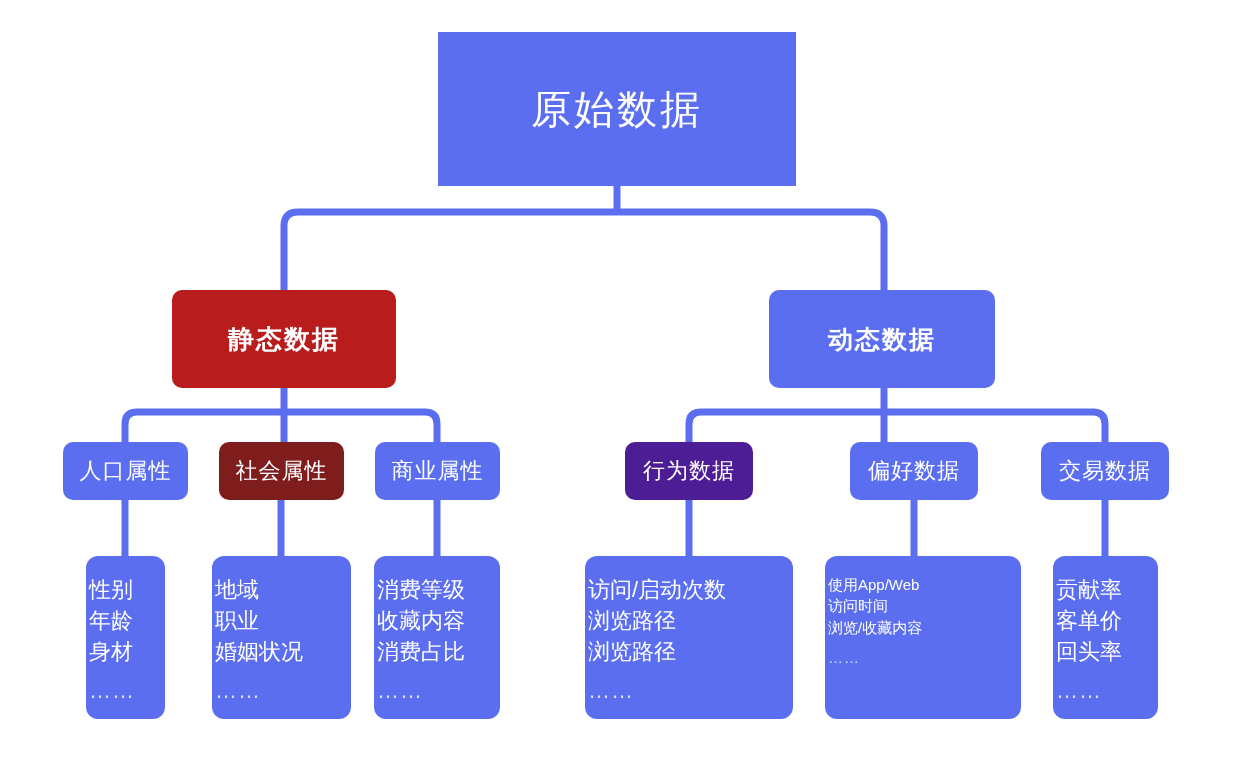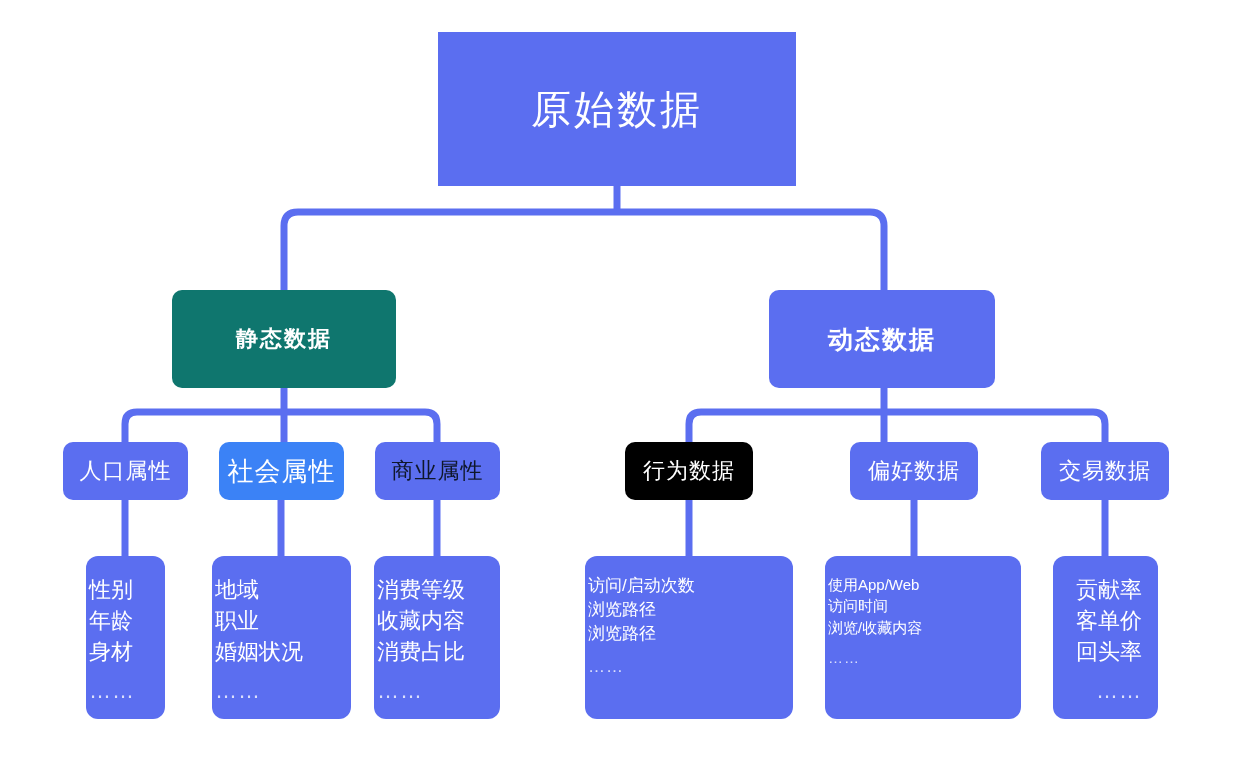--- a/index.html
+++ b/index.html
@@ -107,41 +107,41 @@
       <path d="M 689,500 L 689,556"></path>
       <path d="M 914,500 L 914,556"></path>
       <path d="M 1105,500 L 1105,556"></path>
     </g>
   </svg>
 
   <div class="node root" style="left: 438px; top: 32px; width: 358px; height: 154px; background: rgb(91, 110, 240); font-size: 40px; color: rgb(255, 255, 255);">
     <span>原始数据</span>
   </div>
 
-  <div class="node lvl1" style="left: 172px; top: 290px; width: 224px; height: 98px; background: #0f766e; font-size: 22px; color: rgb(255, 255, 255);">
+  <div class="node lvl1" style="left: 172px; top: 290px; width: 224px; height: 98px; background: #b91c1c; font-size: 26px; color: rgb(255, 255, 255);">
     <span>静态数据</span>
   </div>
 
   <div class="node lvl1" style="left: 769px; top: 290px; width: 226px; height: 98px; background: rgb(91, 110, 240); font-size: 25px; color: rgb(255, 255, 255);">
     <span>动态数据</span>
   </div>
 
   <div class="node lvl2" style="left: 63px; top: 442px; width: 125px; height: 58px; background: rgb(91, 110, 240); font-size: 22px; color: rgb(255, 255, 255); align-items: center;">
     <span>人口属性</span>
   </div>
 
-  <div class="node lvl2" style="left: 219px; top: 442px; width: 125px; height: 58px; background: #3b82f6; font-size: 26px; color: rgb(255, 255, 255);">
+  <div class="node lvl2" style="left: 219px; top: 442px; width: 125px; height: 58px; background: #7f1d1d; font-size: 22px; color: rgb(255, 255, 255);">
     <span>社会属性</span>
   </div>
 
-  <div class="node lvl2" style="left: 375px; top: 442px; width: 125px; height: 58px; background: rgb(91, 110, 240); font-size: 22px; color: #0f172a;">
+  <div class="node lvl2" style="left: 375px; top: 442px; width: 125px; height: 58px; background: rgb(91, 110, 240); font-size: 22px; color: #ffffff;">
     <span>商业属性</span>
   </div>
 
-  <div class="node lvl2" style="left: 625px; top: 442px; width: 128px; height: 58px; background: #000000; font-size: 22px; color: rgb(255, 255, 255);">
+  <div class="node lvl2" style="left: 625px; top: 442px; width: 128px; height: 58px; background: #4c1d95; font-size: 22px; color: rgb(255, 255, 255);">
     <span>行为数据</span>
   </div>
 
   <div class="node lvl2" style="left: 1041px; top: 442px; width: 128px; height: 58px; background: rgb(91, 110, 240); font-size: 22px; color: rgb(255, 255, 255);">
     <span>交易数据</span>
   </div>
 
   <div class="node lvl2" style="left: 850px; top: 442px; width: 128px; height: 58px; background: rgb(91, 110, 240); font-size: 22px; color: rgb(255, 255, 255);">
     <span>偏好数据</span>
   </div>
@@ -160,34 +160,34 @@
     <span class="leaf-ellipsis" style="color: rgba(255, 255, 255, 0.78);">……</span>
   </div>
 
   <div class="node leaf" style="left: 374px; top: 556px; width: 126px; height: 163px; background: rgb(91, 110, 240); font-size: 22px; color: rgb(255, 255, 255);">
     <span class="leaf-line">消费等级</span>
     <span class="leaf-line">收藏内容</span>
     <span class="leaf-line">消费占比</span>
     <span class="leaf-ellipsis" style="color: rgba(255, 255, 255, 0.78);">……</span>
   </div>
 
-  <div class="node leaf" style="left: 585px; top: 556px; width: 208px; height: 163px; background: rgb(91, 110, 240); font-size: 17px; color: rgb(255, 255, 255);">
+  <div class="node leaf" style="left: 585px; top: 556px; width: 208px; height: 163px; background: rgb(91, 110, 240); font-size: 22px; color: rgb(255, 255, 255);">
     <span class="leaf-line">访问/启动次数</span>
     <span class="leaf-line">浏览路径</span>
     <span class="leaf-line">浏览路径</span>
     <span class="leaf-ellipsis" style="color: rgba(255, 255, 255, 0.78);">……</span>
   </div>
 
   <div class="node leaf" style="left: 825px; top: 556px; width: 196px; height: 163px; background: rgb(91, 110, 240); font-size: 15px; color: rgb(255, 255, 255);">
     <span class="leaf-line">使用App/Web</span>
     <span class="leaf-line">访问时间</span>
     <span class="leaf-line">浏览/收藏内容</span>
     <span class="leaf-ellipsis" style="color: rgba(255, 255, 255, 0.78);">……</span>
   </div>
 
-  <div class="node leaf" style="left: 1053px; top: 556px; width: 105px; height: 163px; background: rgb(91, 110, 240); font-size: 22px; color: rgb(255, 255, 255); align-items: flex-end;">
+  <div class="node leaf" style="left: 1053px; top: 556px; width: 105px; height: 163px; background: rgb(91, 110, 240); font-size: 22px; color: rgb(255, 255, 255);">
     <span class="leaf-line">贡献率</span>
     <span class="leaf-line">客单价</span>
     <span class="leaf-line">回头率</span>
     <span class="leaf-ellipsis" style="color: rgba(255, 255, 255, 0.78);">……</span>
   </div>
 
 </div>
 
 </body></html>

